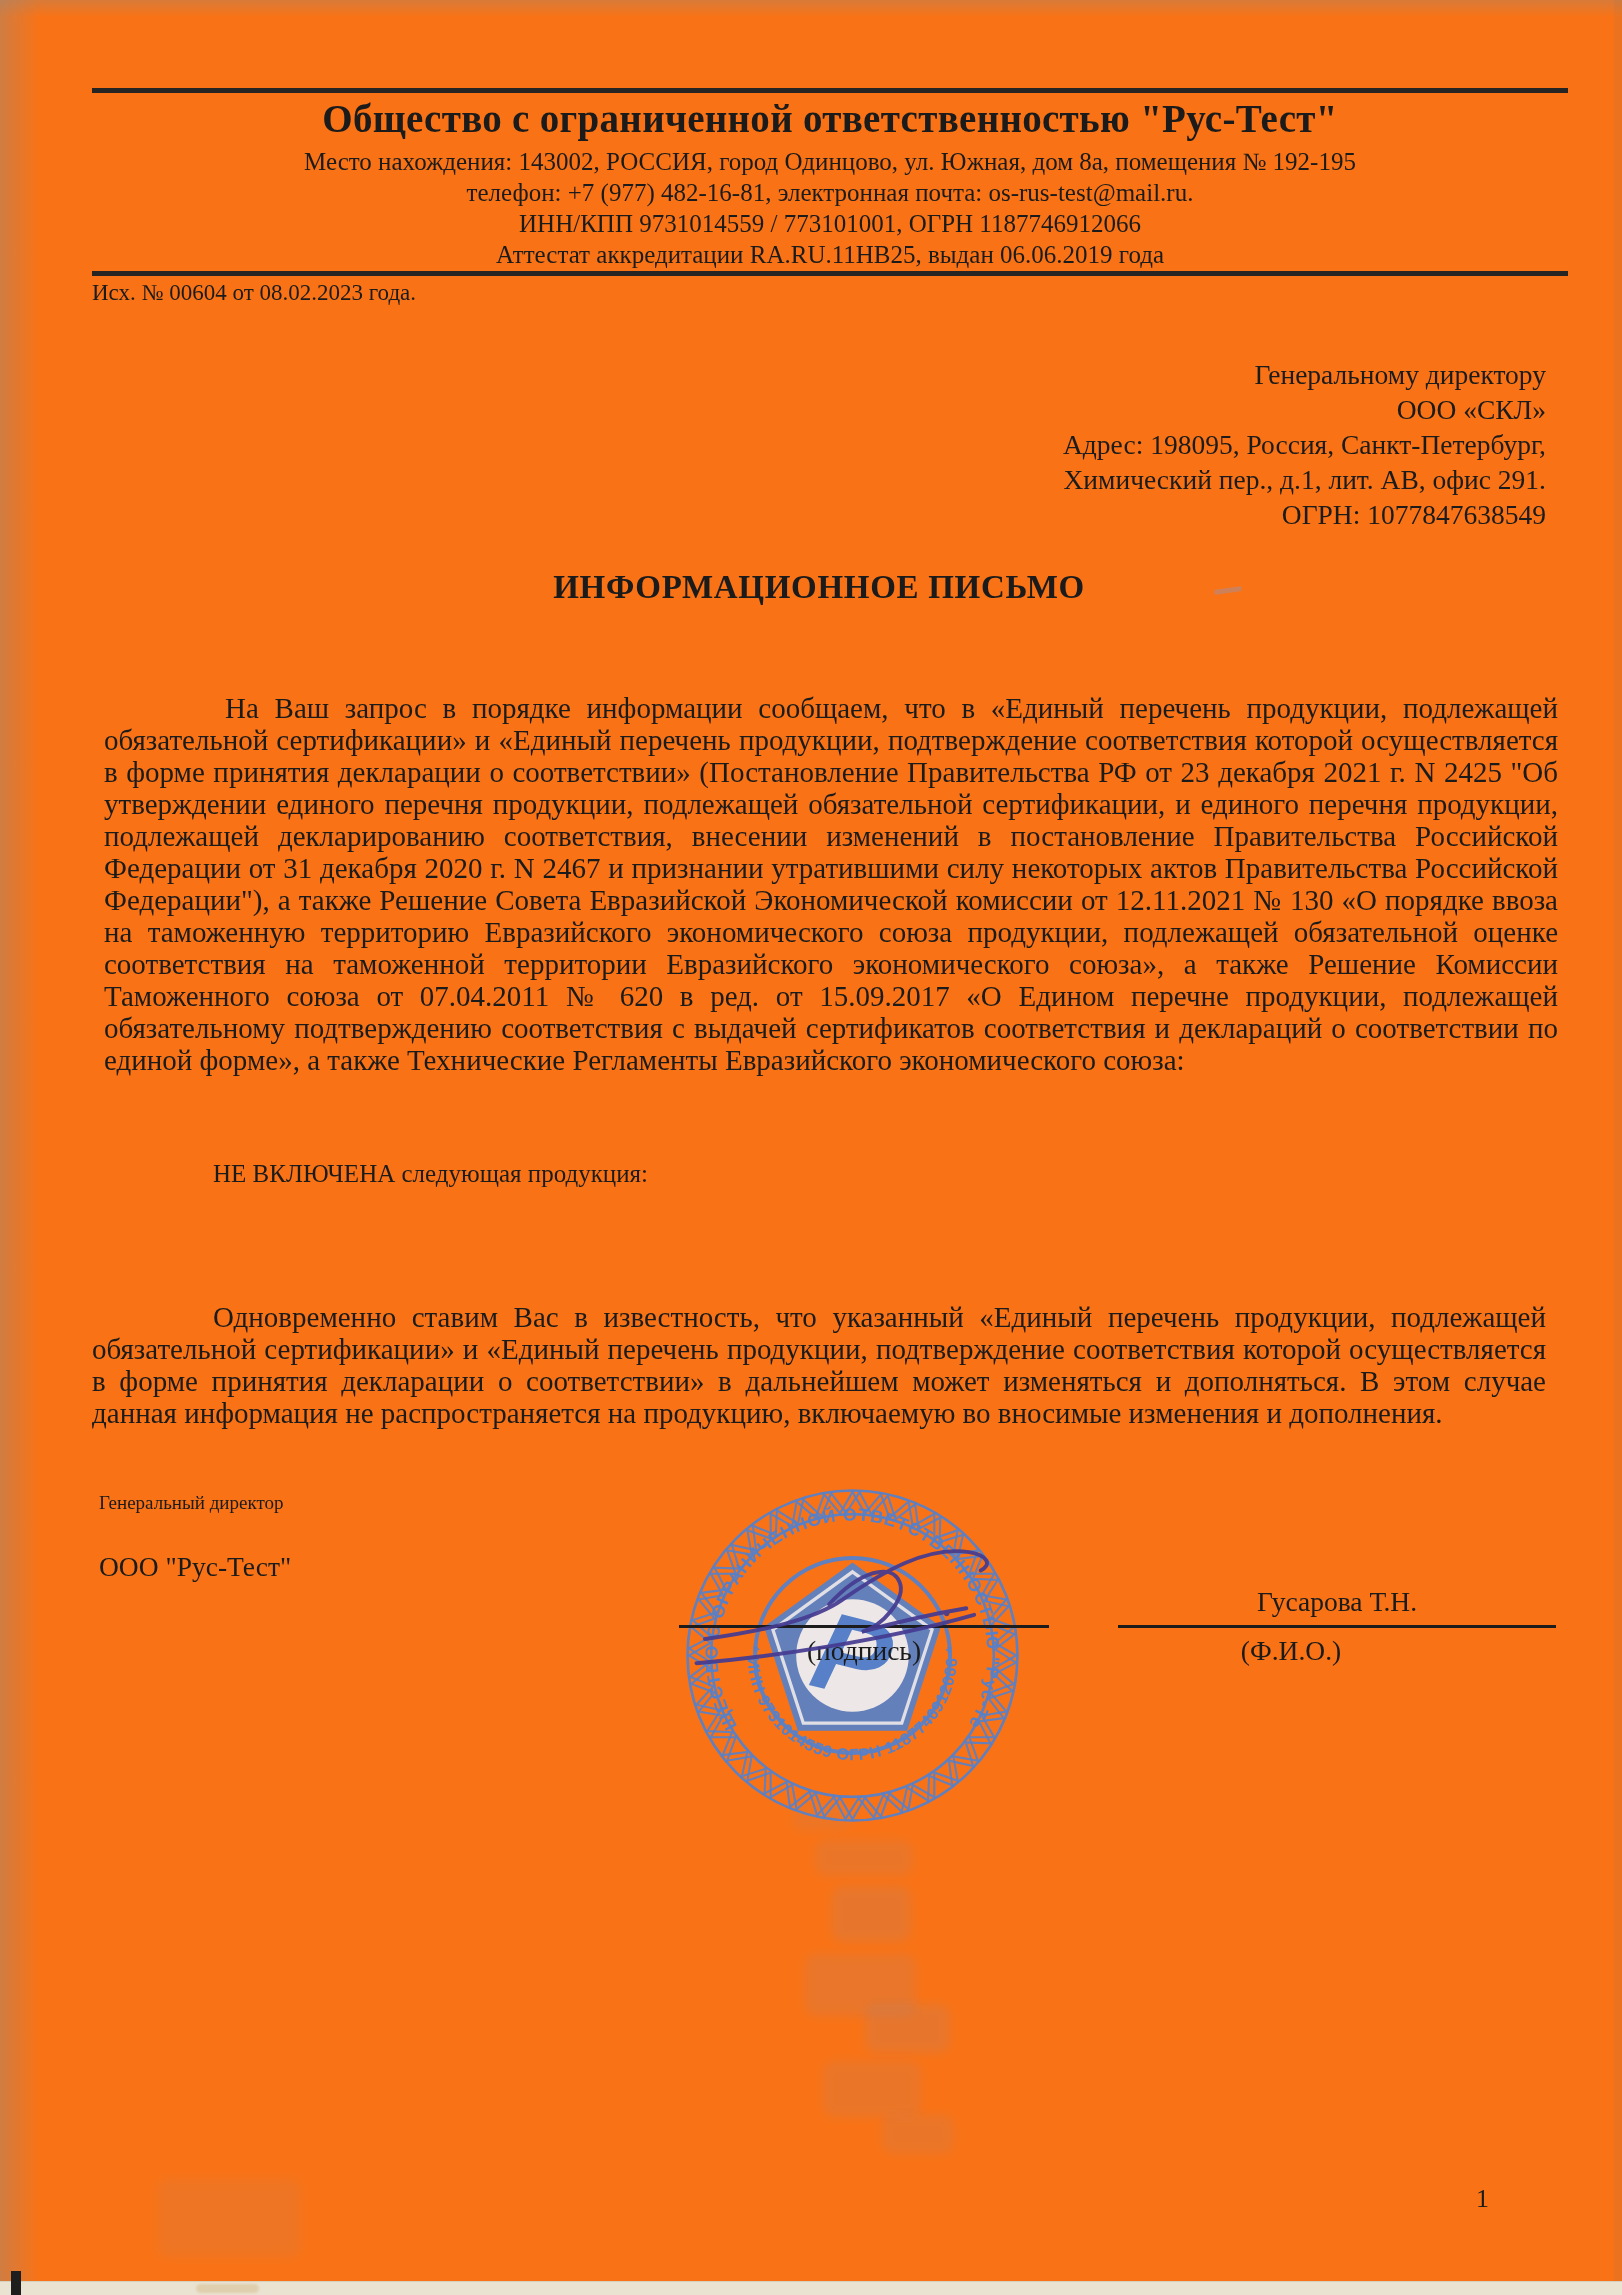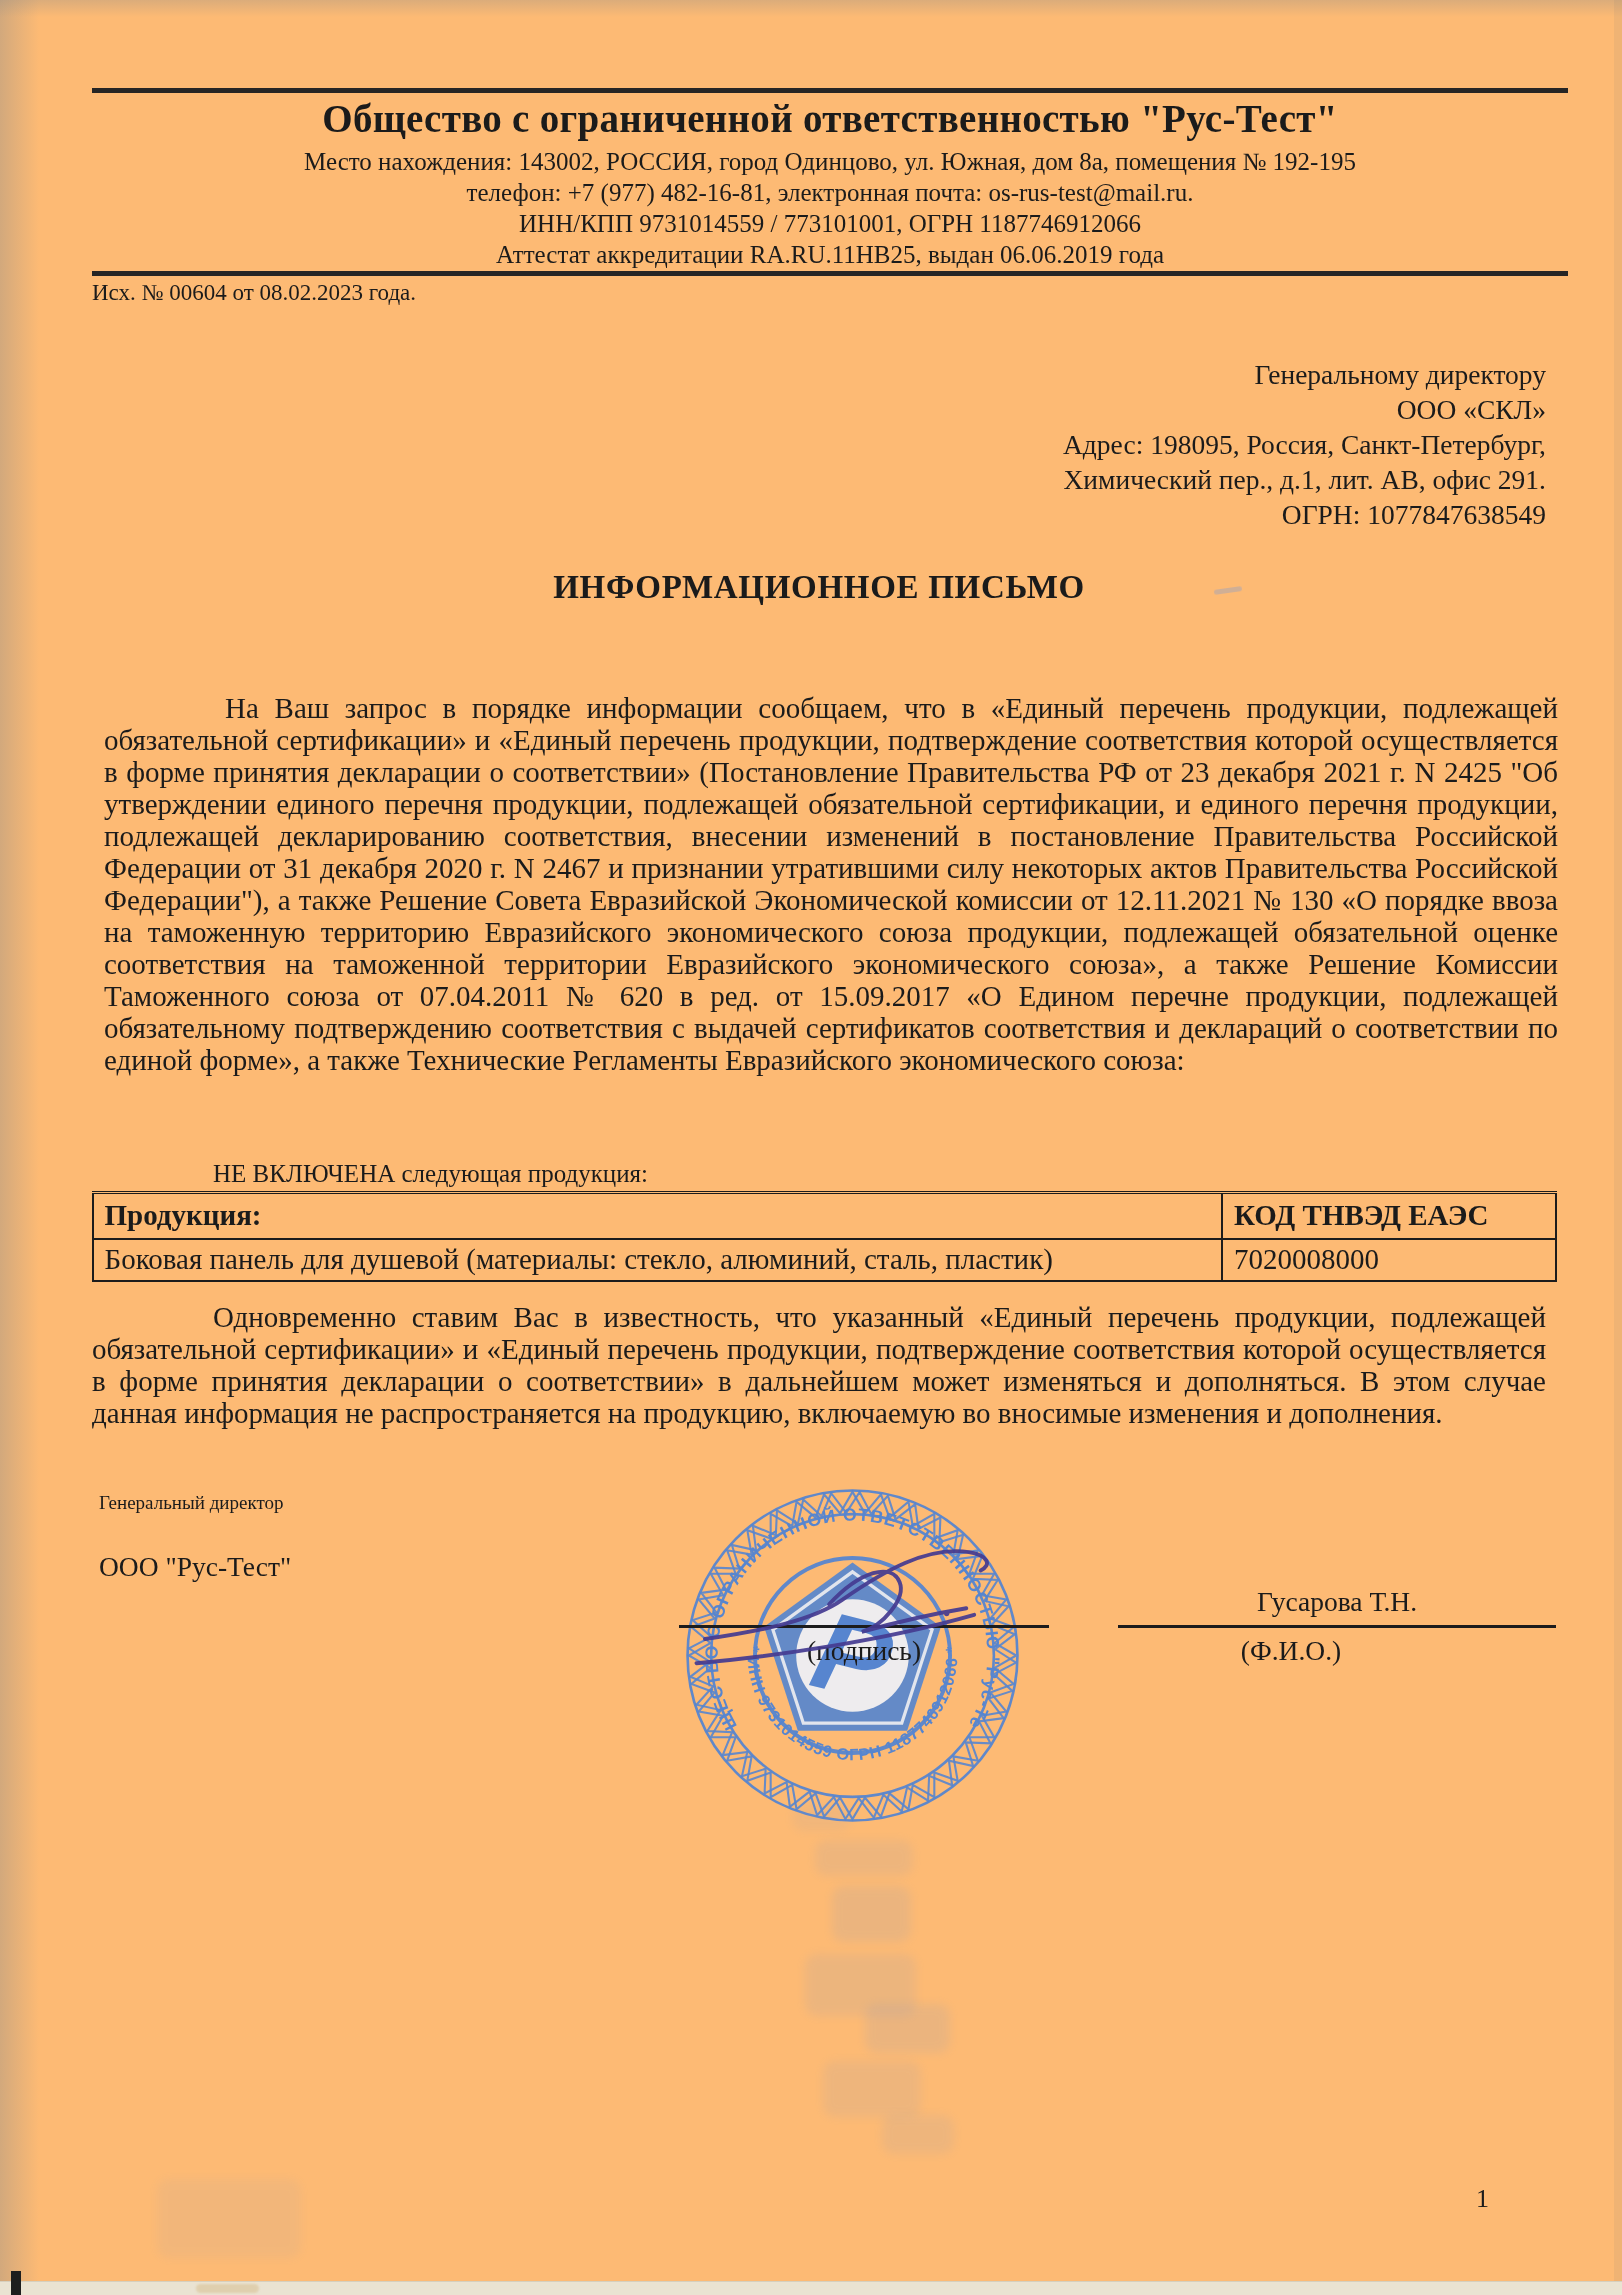--- a/index.html
+++ b/index.html
@@ -1,16 +1,16 @@
 <!DOCTYPE html>
 <html style="font-size:10.5px"><head>
 <meta charset="utf-8">
 <style>
   html,body{margin:0;padding:0;background:#888;}
-  .page{position:relative;width:1623px;height:2295px;background:#fdba74;overflow:hidden;
+  .page{position:relative;width:1623px;height:2295px;background:#f97316;overflow:hidden;
         font-family:"Liberation Serif","DejaVu Serif",serif;color:#1b1b1b;}
   
   .edge-left{position:absolute;left:0;top:0;width:39px;height:2295px;
       background:linear-gradient(to right,rgba(140,140,138,.38),rgba(140,140,138,0));pointer-events:none;}
   .edge-top{position:absolute;left:0;top:0;width:1623px;height:17px;
       background:linear-gradient(to bottom,rgba(140,140,138,.30),rgba(140,140,138,0));pointer-events:none;}
   .edge-right{position:absolute;right:0;top:0;width:9.2px;height:2295px;background:rgba(120,120,118,.10);}
   .scanbed{position:absolute;left:0;top:2281px;width:1623px;height:14.4px;background:#eae3d2;
       border-top:1.3px solid #d6cfbe;}
   .scan-tick{position:absolute;left:10.5px;top:2271px;width:10.5px;height:25px;background:#1e1e1e;}
@@ -94,32 +94,20 @@
     <div>Химический пер., д.1, лит. АВ, офис 291.</div>
     <div>ОГРН: 1077847638549</div>
   </div>
 
   <div class="title">ИНФОРМАЦИОННОЕ ПИСЬМО</div>
   <div class="blue-dash"></div>
 
   <p class="para p1">На Ваш запрос в порядке информации сообщаем, что в «Единый перечень продукции, подлежащей обязательной сертификации» и «Единый перечень продукции, подтверждение соответствия которой осуществляется в форме принятия декларации о соответствии» (Постановление Правительства РФ от 23 декабря 2021 г. N 2425 "Об утверждении единого перечня продукции, подлежащей обязательной сертификации, и единого перечня продукции, подлежащей декларированию соответствия, внесении изменений в постановление Правительства Российской Федерации от 31 декабря 2020 г. N 2467 и признании утратившими силу некоторых актов Правительства Российской Федерации"), а также Решение Совета Евразийской Экономической комиссии от 12.11.2021 № 130 «О порядке ввоза на таможенную территорию Евразийского экономического союза продукции, подлежащей обязательной оценке соответствия на таможенной территории Евразийского экономического союза», а также Решение Комиссии Таможенного союза от 07.04.2011 № 620 в ред. от 15.09.2017 «О Едином перечне продукции, подлежащей обязательному подтверждению соответствия с выдачей сертификатов соответствия и деклараций о соответствии по единой форме», а также Технические Регламенты Евразийского экономического союза:</p>
   <div class="not-included">НЕ ВКЛЮЧЕНА следующая продукция:</div>
 
-  <table class="doc-table">
-    <tbody>
-        <tr class="hdr">
-      <td class="c1">Продукция:</td>
-      <td class="c2">КОД ТНВЭД ЕАЭС</td>
-    </tr>
-    <tr class="row">
-      <td class="c1">Боковая панель для душевой (материалы: стекло, алюминий, сталь, пластик)</td>
-      <td class="c2">7020008000</td>
-    </tr>
-  </tbody>
-    </table>
 
   <p class="para p2">Одновременно ставим Вас в известность, что указанный «Единый перечень продукции, подлежащей обязательной сертификации» и «Единый перечень продукции, подтверждение соответствия которой осуществляется в форме принятия декларации о соответствии» в дальнейшем может изменяться и дополняться. В этом случае данная информация не распространяется на продукцию, включаемую во вносимые изменения и дополнения.</p>
 
   <div class="sig-position">Генеральный директор</div>
   <div class="sig-company">ООО "Рус-Тест"</div>
 
   <svg class="stamp-svg" viewBox="0 0 524 524">
     <g fill="none" stroke="#4b82d6">
       <circle cx="262" cy="262" r="252" stroke-width="4" opacity=".95"></circle>
       <circle cx="262" cy="262" r="216" stroke-width="4" opacity=".95"></circle>

